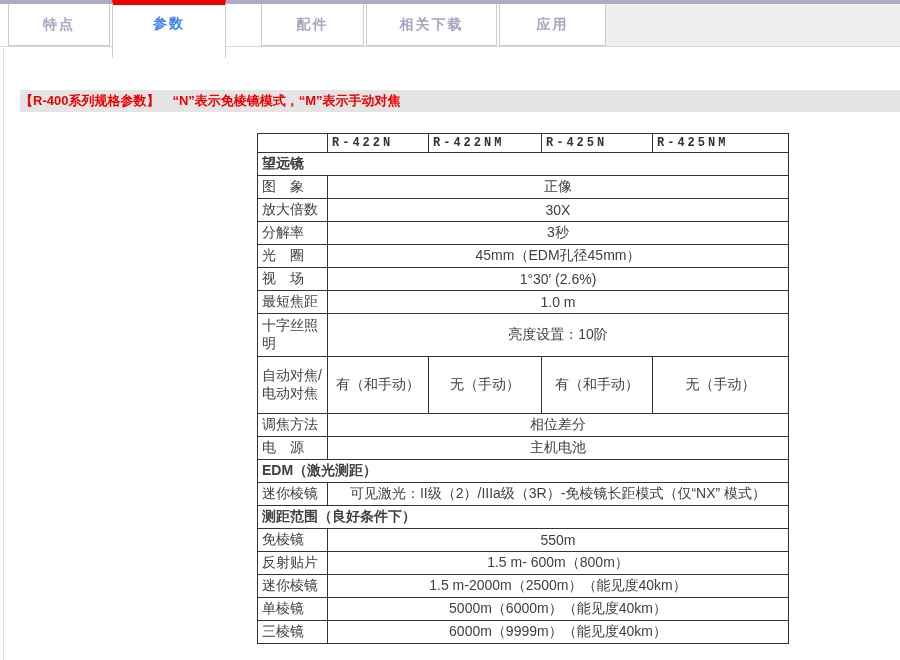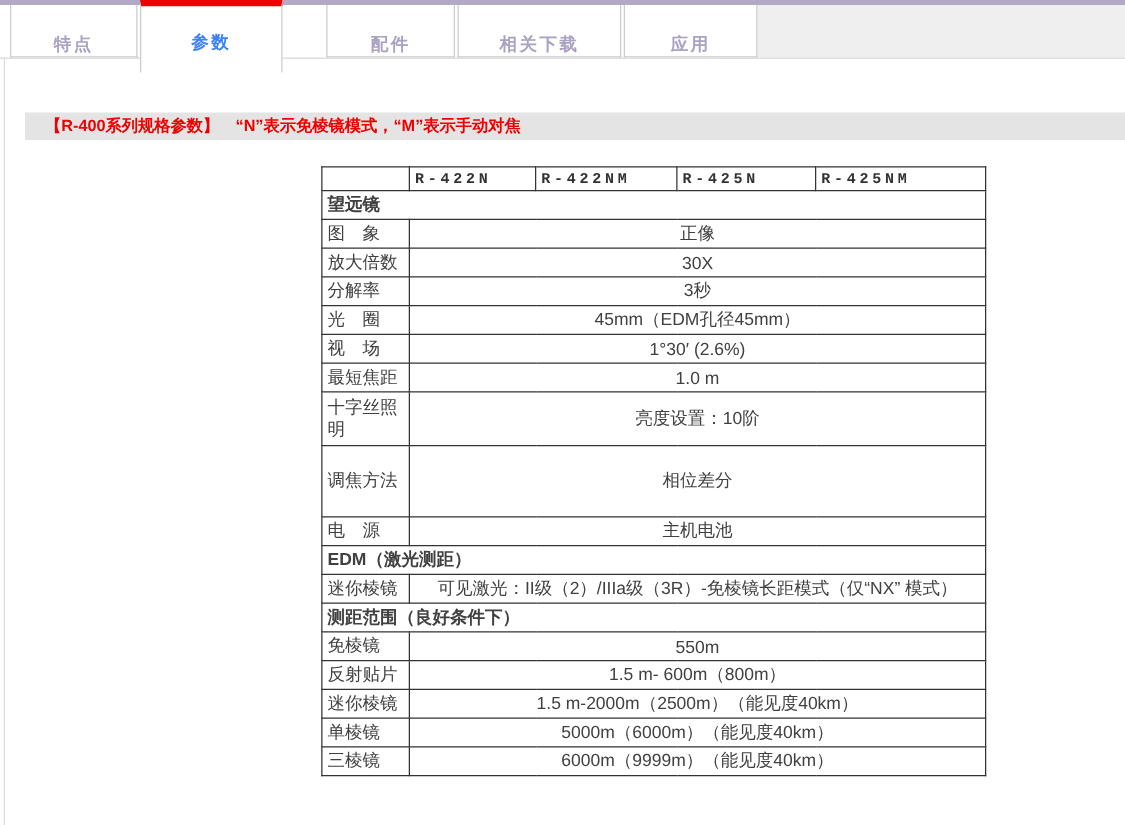--- a/index.html
+++ b/index.html
@@ -10,29 +10,29 @@
   
   .topstrip { position:absolute; top:0; left:0; width:900px; height:4px; background:#b2a9c7; }
   .filler-right { position:absolute; top:4px; left:577px; width:323px; height:42px; background:#efefef; }
   .hline { position:absolute; top:46px; left:0; width:900px; height:1px; background:#d8d8d8; }
   .vline-left { position:absolute; left:3px; top:47px; width:1px; height:613px; background:#ddd; }
 
   .tabbar { position:absolute; top:0; left:8px; display:flex; z-index:2; }
   .tab { margin-top:4px; height:42px; margin-right:2px;
          border:1px solid #ccc; border-top:none; background:#fff;
          color:#ab a2 c2; color:#aba2c2; font-weight:bold; font-size:14px;
-         display:flex; align-items:flex-end; justify-content:center; cursor:pointer;
+         display:flex; align-items:center; justify-content:center; cursor:pointer;
          letter-spacing:2px; }
   .tab.active { margin-top:0; height:58px; border-top:5px solid #ee0000; border-bottom:none;
                 color:#3b82f6; position:relative; z-index:3; padding-bottom:15px; }
 
   
   .notebar { position:absolute; left:20px; top:90px; width:880px; height:22px;
              background:#e4e4e4; color:#ee0000; font-weight:bold; font-size:13px;
-             line-height:22px; padding-left:16px; white-space:nowrap; }
+             line-height:22px; padding-left:0; white-space:nowrap; }
 
   
   .spec-wrap { position:absolute; left:257px; top:133px; }
   table.spec { border-collapse:collapse; table-layout:fixed; width:531px; }
   table.spec td { border:1px solid #333; font-size:14px; color:#404040;
                   padding:2px 4px; height:17px; vertical-align:middle;
                   overflow:hidden; word-break:break-all; }
   table.spec tr.hdr td { text-align:left; font-weight:bold; font-size:12px;
                          letter-spacing:3px; color:#333;
                          font-family:"Liberation Mono","DejaVu Sans Mono",monospace; }
@@ -115,20 +115,27 @@
           </tr>
           <tr>
             <td class="label">最短焦距</td>
             <td class="value" colspan="4">1.0 m</td>
           </tr>
           <tr>
             <td class="label">十字丝照明</td>
             <td class="value" colspan="4">亮度设置：10阶</td>
           </tr>
           <tr>
+            <td class="label">自动对焦/ 电动对焦</td>
+            <td class="value">有（和手动）</td>
+            <td class="value">无（手动）</td>
+            <td class="value">有（和手动）</td>
+            <td class="value">无（手动）</td>
+          </tr>
+          <tr>
             <td class="label">调焦方法</td>
             <td class="value" colspan="4">相位差分</td>
           </tr>
           <tr>
             <td class="label">电　源</td>
             <td class="value" colspan="4">主机电池</td>
           </tr>
           <tr>
             <td class="section" colspan="5">EDM（激光测距）</td>
           </tr>

